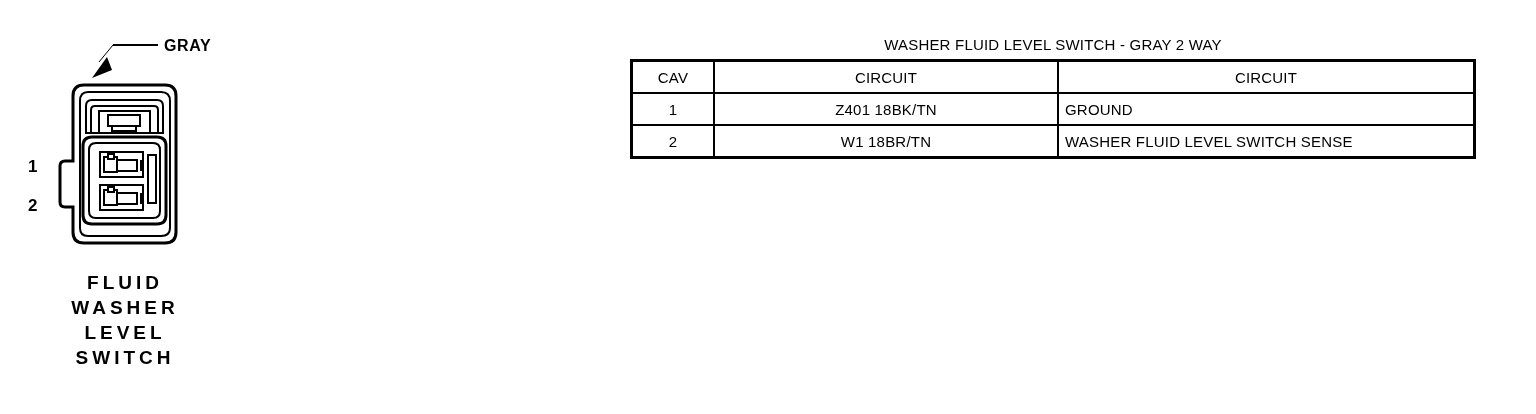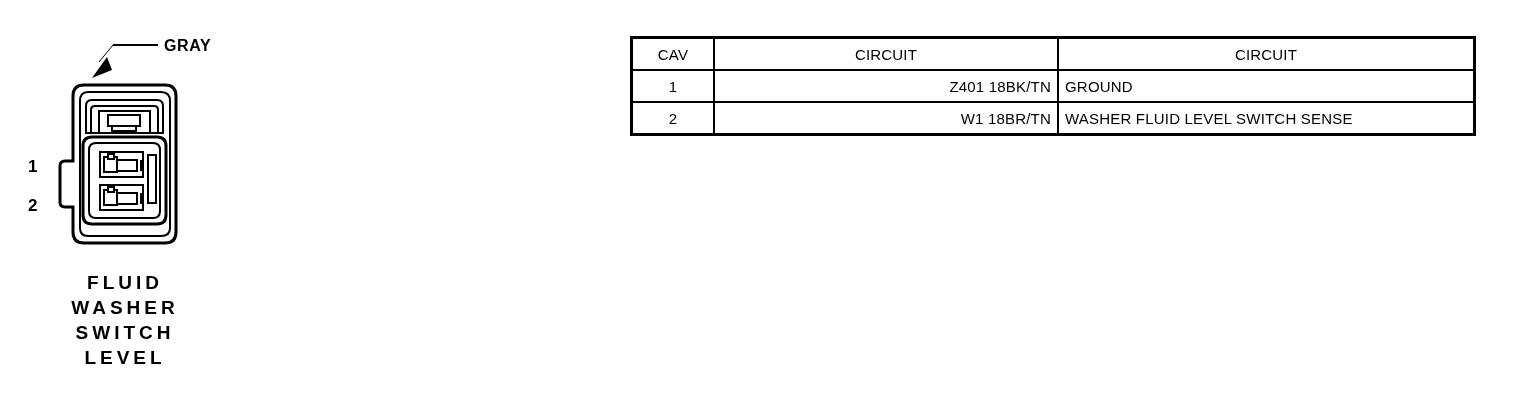--- a/index.html
+++ b/index.html
@@ -90,21 +90,21 @@
   table.pinout td {
     border: 2px solid #000;
     height: 30px;
     font-size: 15px;
     padding: 0 6px;
     letter-spacing: 0.2px;
     white-space: nowrap;
     vertical-align: middle;
   }
   td.col-cav     { width: 68px;  text-align: center; }
-  td.col-circuit { width: 330px; text-align: right; }
+  td.col-circuit { width: 330px; text-align: center; }
   td.col-func    { text-align: left; }
   tr.header-row td.col-circuit,
   tr.header-row td.col-func { text-align: center; border-radius: 15px; }
 </style>
 </head>
 <body>
 
 <div id="connector-panel">
 
   <svg id="connector-svg" width="280" height="260" viewBox="0 0 280 260">
@@ -180,27 +180,28 @@
   </svg>
 
   <div id="gray-label">GRAY</div>
 
   <div class="cav-number" id="cav-label-1">1</div>
   <div class="cav-number" id="cav-label-2">2</div>
 
   <div id="connector-caption">
     <div>FLUID</div>
     <div>WASHER</div>
+    <div>LEVEL</div>
     <div>SWITCH</div>
-    <div>LEVEL</div>
   </div>
 </div>
 
 <div id="table-panel">
 
+  <div id="table-title">WASHER FLUID LEVEL SWITCH - GRAY 2 WAY</div>
 
   <table class="pinout">
     <tbody>
       <tr class="header-row">
         <td class="col-cav">CAV</td>
         <td class="col-circuit">CIRCUIT</td>
         <td class="col-func">CIRCUIT</td>
       </tr>
       <tr>
         <td class="col-cav">1</td>

